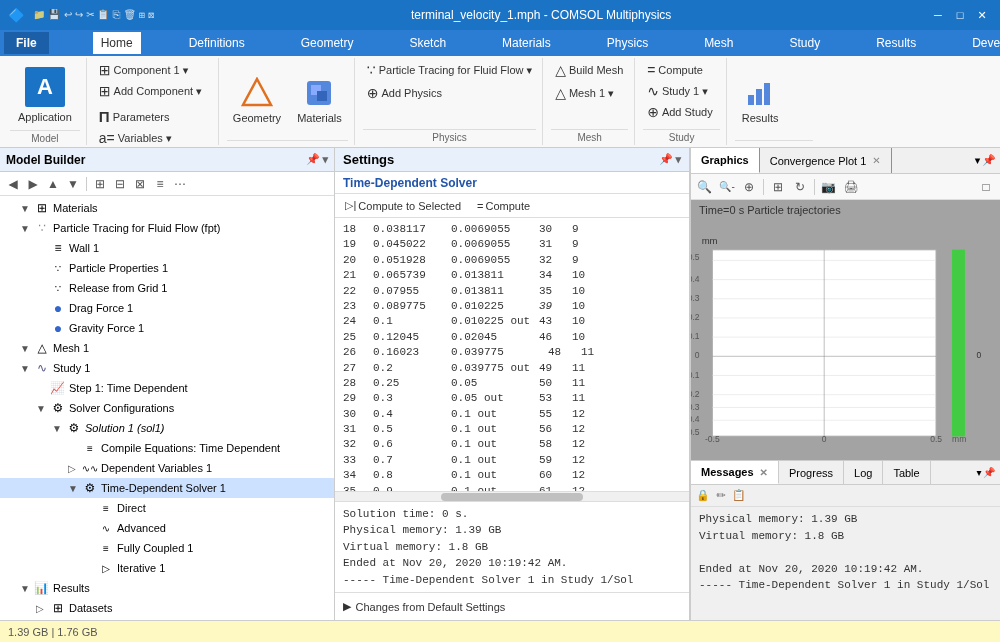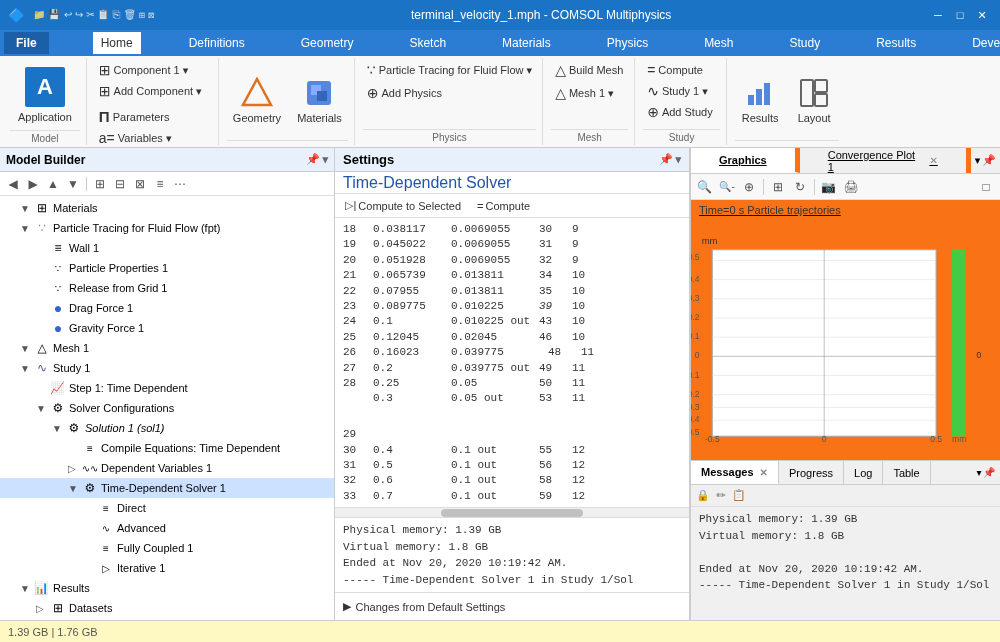--- a/index.html
+++ b/index.html
@@ -219,23 +219,23 @@
       font-weight: bold;
       font-size: 13px;
       height: 24px;
       display: flex;
       align-items: center;
       justify-content: space-between;
       border-bottom: 1px solid #ccc;
     }
     .settings-subheader {
       padding: 3px 8px;
-      font-size: 16px;
+      font-size: 12px;
       color: #2255aa;
-      font-weight: normal;
+      font-weight: bold;
       border-bottom: 1px solid #ddd;
       height: 22px;
       display: flex;
       align-items: center;
     }
     .settings-toolbar {
       display: flex;
       align-items: center;
       padding: 2px 4px;
       gap: 4px;
@@ -285,28 +285,27 @@
       color: #333;
       gap: 4px;
     }
     .right-tabs {
       display: flex;
       border-bottom: 1px solid #ccc;
       background: #f0f0f0;
       height: 26px;
     }
     .right-tab {
-      padding: 4px 28px;
+      padding: 4px 10px;
       font-size: 11px;
       cursor: pointer;
       display: flex;
       align-items: center;
       gap: 4px;
-      border-right: 5px solid #f97316;
-      text-decoration: underline;
+      border-right: 1px solid #f97316;
     }
     .right-tab.active {
       background: white;
       border-bottom: 1px solid white;
       font-weight: bold;
     }
     .right-tab-close {
       font-size: 10px;
       color: #888;
       cursor: pointer;
@@ -323,24 +322,23 @@
     }
     .graphics-btn {
       width: 20px; height: 20px;
       display: flex; align-items: center; justify-content: center;
       cursor: pointer; font-size: 12px; color: #555;
       border-radius: 2px;
     }
     .graphics-separator { width: 1px; height: 16px; background: #ccc; margin: 0 2px; }
     .graphics-area {
       flex: 1;
-      background: #f97316;
+      background: #a3a3a3;
       position: relative;
       overflow: hidden;
-      text-decoration: underline;
     }
     .plot-title {
       font-size: 11px;
       color: #333;
       padding: 4px 8px 0;
     }
     .bottom-tabs {
       display: flex;
       border-bottom: 1px solid #ccc;
       background: #f0f0f0;
@@ -575,30 +573,20 @@
       <div class="ribbon-btn-large">
         <div class="ribbon-icon-large">
           <svg width="32" height="32" viewBox="0 0 32 32">
             <rect x="4" y="18" width="6" height="10" fill="#5588dd"></rect>
             <rect x="12" y="12" width="6" height="16" fill="#5588dd"></rect>
             <rect x="20" y="6" width="6" height="22" fill="#5588dd"></rect>
           </svg>
         </div>
         <span>Results</span>
       </div>
-      <div class="ribbon-btn-large">
-        <div class="ribbon-icon-large">
-          <svg width="32" height="32" viewBox="0 0 32 32">
-            <rect x="3" y="3" width="12" height="26" rx="1" fill="none" stroke="#666" stroke-width="2"></rect>
-            <rect x="17" y="3" width="12" height="12" rx="1" fill="none" stroke="#666" stroke-width="2"></rect>
-            <rect x="17" y="17" width="12" height="12" rx="1" fill="none" stroke="#666" stroke-width="2"></rect>
-          </svg>
-        </div>
-        <span>Layout</span>
-      </div>
     </div>
     <div class="ribbon-group-label"></div>
   </div>
 </div>
 
 <div style="display:flex; height: calc(642px - 30px - 26px - 92px - 22px);">
 
   <div class="left-panel">
     <div class="panel-header">
       <span>Model Builder</span>
@@ -873,21 +861,21 @@
             <span class="log-col" style="min-width: 25px;">11</span>
           </div>
           <div class="log-row">
             <span class="log-col" style="min-width: 22px;">28</span>
             <span class="log-col" style="min-width: 70px;">0.25</span>
             <span class="log-col" style="min-width: 80px;">0.05</span>
             <span class="log-col" style="min-width: 25px;">50</span>
             <span class="log-col" style="min-width: 25px;">11</span>
           </div>
           <div class="log-row">
-            <span class="log-col" style="min-width: 22px; margin-top: 36px;">29</span>
+            <span class="log-col" style="min-width: 22px;">29</span>
             <span class="log-col" style="min-width: 70px;">0.3</span>
             <span class="log-col" style="min-width: 80px;">0.05 out</span>
             <span class="log-col" style="min-width: 25px;">53</span>
             <span class="log-col" style="min-width: 25px;">11</span>
           </div>
           <div class="log-row">
             <span class="log-col" style="min-width: 22px;">30</span>
             <span class="log-col" style="min-width: 70px;">0.4</span>
             <span class="log-col" style="min-width: 80px;">0.1 out</span>
             <span class="log-col" style="min-width: 25px;">55</span>
@@ -927,20 +915,21 @@
             <span class="log-col" style="min-width: 80px;">0.1 out</span>
             <span class="log-col" style="min-width: 25px;">61</span>
             <span class="log-col" style="min-width: 25px;">12</span>
           </div>
         </div>
     </div>
     <div class="scrollbar-h">
       <div class="scrollbar-thumb"></div>
     </div>
     <div class="log-footer">
+      <div>Solution time: 0 s.</div>
       <div>Physical memory: 1.39 GB</div>
       <div>Virtual memory: 1.8 GB</div>
       <div>Ended at Nov 20, 2020 10:19:42 AM.</div>
       <div>----- Time-Dependent Solver 1 in Study 1/Sol</div>
     </div>
     <div class="settings-changes">
       <span>▶</span>
       <span>Changes from Default Settings</span>
     </div>
   </div>

